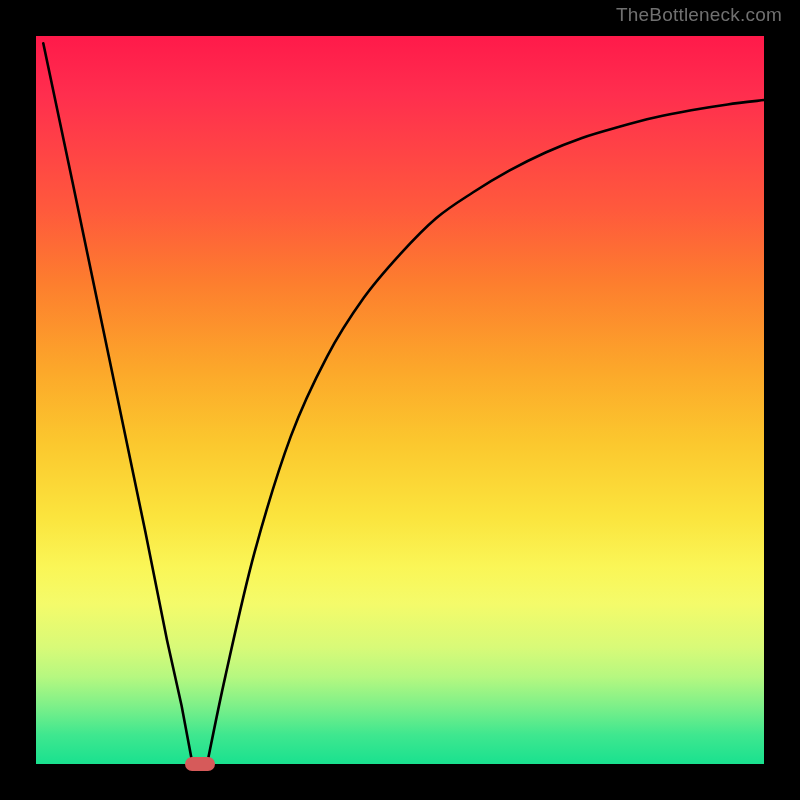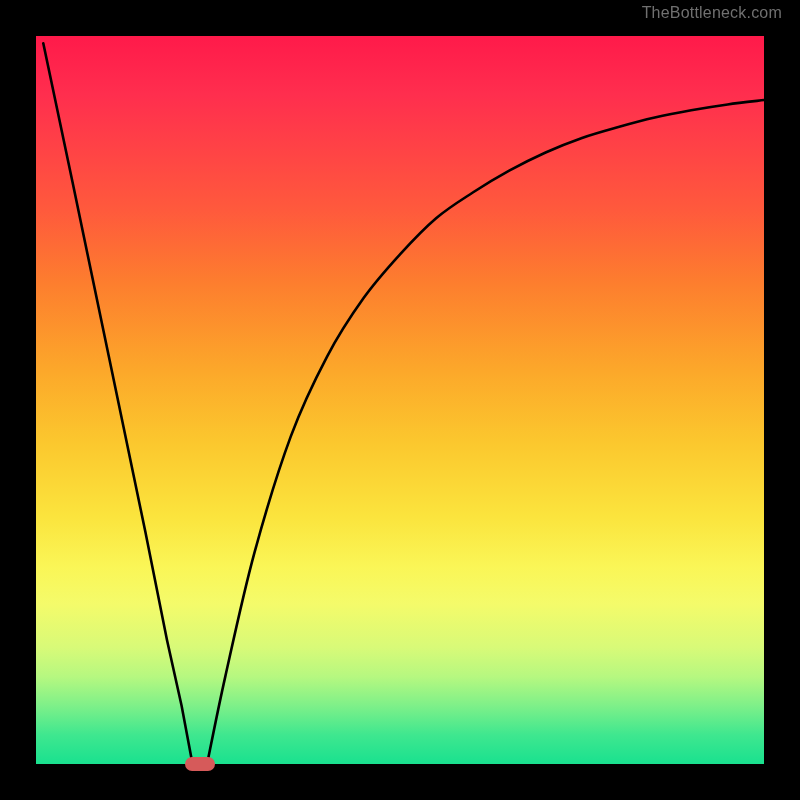--- a/index.html
+++ b/index.html
@@ -39,21 +39,21 @@
       #b6f880 88%,
       #7ef089 92%,
       #3fe78f 96%,
       #19e18f 100%);
   }
   .watermark {
     position: absolute;
     top: 4px;
     right: 18px;
     color: #707070;
-    font-size: 16px;
+    font-size: 19px;
     font-weight: 500;
     letter-spacing: 0.2px;
     user-select: none;
     margin-left: 48px;
   }
   svg.curve {
     position: absolute;
     left: 0;
     top: 0;
     width: 728px;

